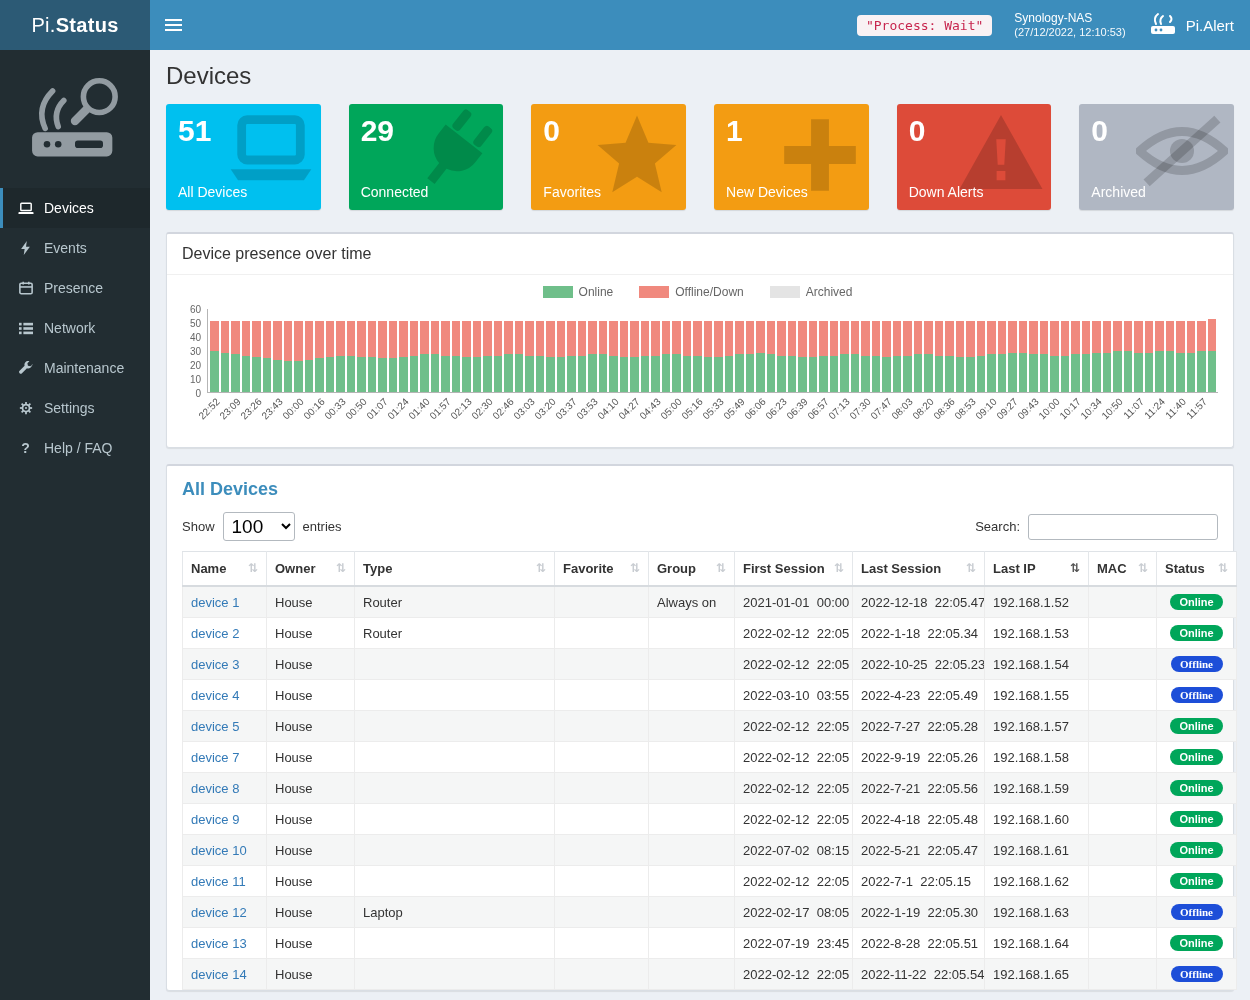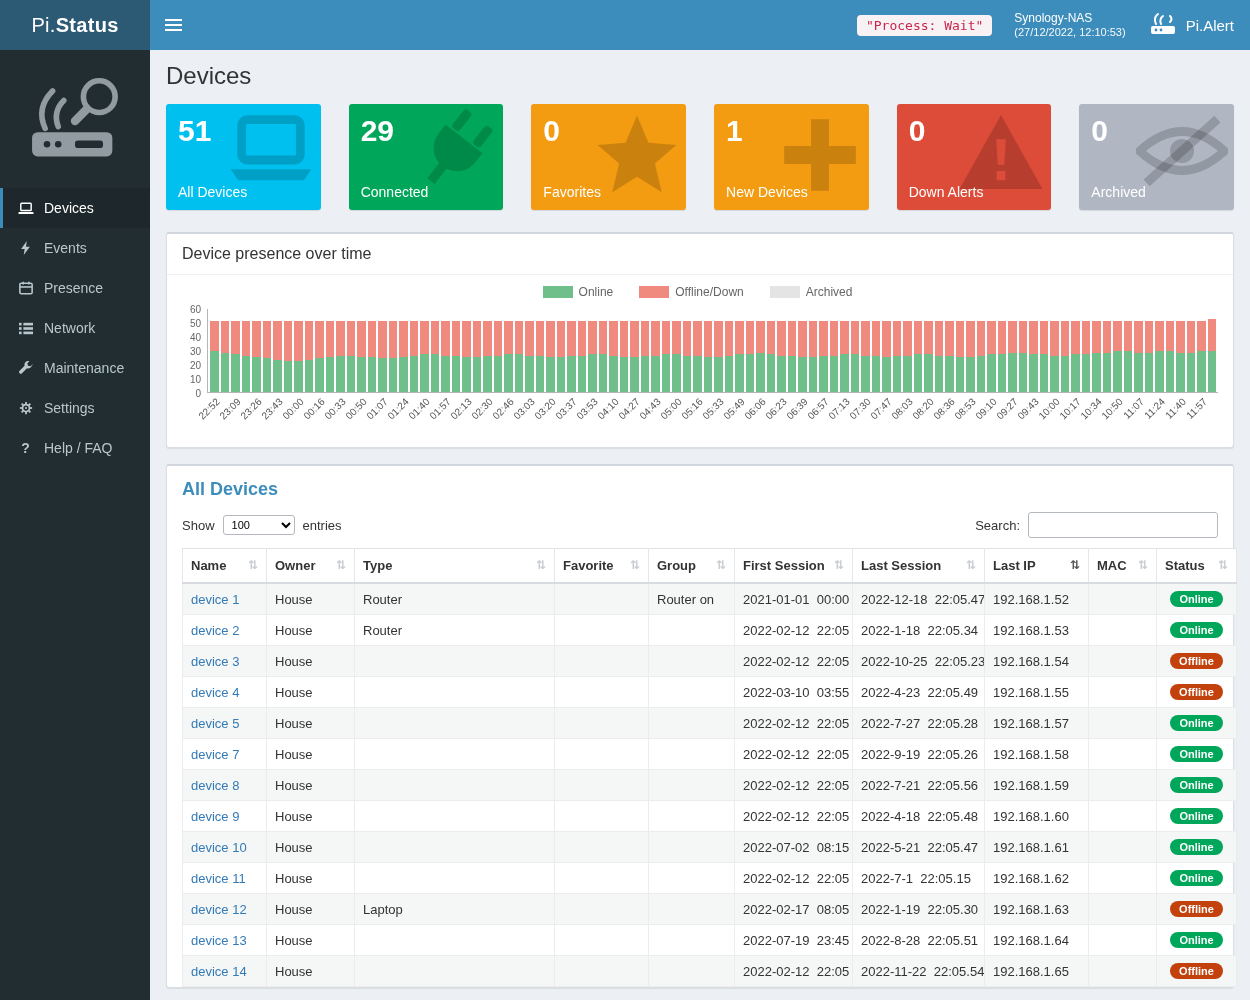--- a/index.html
+++ b/index.html
@@ -58,34 +58,34 @@
   .bars { flex:1; height:84px; display:flex; align-items:flex-end; gap:2px; border-left:1px solid #b5b5b5; border-bottom:1px solid #b5b5b5; padding:0 2px; }
   .bar { flex:1; display:flex; flex-direction:column; justify-content:flex-end; }
   .xlabels { display:flex; gap:2px; margin-left:31px; height:48px; padding:0 2px; }
   .xslot { flex:1; position:relative; }
   .xslot span { position:absolute; top:3px; right:50%; transform:rotate(-45deg); transform-origin:100% 0; font-size:10px; color:#555; white-space:nowrap; }
 
   
   .table-title { padding:13px 15px 4px; font-size:18px; font-weight:600; color:#3c8dbc; }
   .tbl-controls { display:flex; justify-content:space-between; align-items:center; padding:8px 15px 10px; font-size:13px; color:#333; }
   .ctrl-left { display:flex; align-items:center; gap:8px; }
-  .ctrl-left select { font-size:11px; padding:2px 4px; border:1px solid #b3b9bf; border-radius:3px; background:#fff; width:72px; }
+  .ctrl-left select { font-size:19px; padding:2px 4px; border:1px solid #b3b9bf; border-radius:3px; background:#fff; width:72px; }
   .ctrl-right { display:flex; align-items:center; gap:8px; }
   .ctrl-right input { width:190px; height:26px; border:1px solid #b3b9bf; border-radius:3px; padding:0 6px; font-size:13px; }
 
   table.devices { width:1038px; margin:0 15px; border-collapse:collapse; table-layout:fixed; font-size:13px; }
   table.devices th { text-align:left; font-weight:700; padding:9px 8px; border:1px solid #e4e7ea; border-top:1px solid #dfe3e7; border-bottom:2px solid #d7dbdf; background:#fff; cursor:pointer; overflow:hidden; white-space:nowrap; }
   table.devices th .sort-icon { float:right; color:#c9cdd2; font-family:"DejaVu Sans", sans-serif; font-size:12px; }
   table.devices th .sort-icon.sorted { color:#555; }
   table.devices td { padding:7px 8px; border:1px solid #ececec; white-space:pre; overflow:hidden; }
   table.devices tbody tr:nth-child(odd) td { background:#f5f6f6; }
   a.device-link { color:#337ab7; text-decoration:none; }
   .badge { display:inline-block; min-width:52px; text-align:center; padding:2px 9px; border-radius:10px; font-size:11px; font-weight:700; color:#fff; }
   .badge-online { background:#00a65a; }
-  .badge-offline { background:#c2410c; }
+  .badge-offline { background:#1d4ed8;font-family:Liberation Serif, serif; }
   td.col-status { text-align:center; }
 </style>
 </head>
 <body>
 
 <div class="topbar">
   <div class="brand">
     <span class="light">Pi.</span>
       <span class="bold">Status</span>
   </div>
@@ -926,21 +926,21 @@
             <th><span class="th-label">MAC</span><span class="sort-icon">⇅</span></th>
             <th><span class="th-label">Status</span><span class="sort-icon">⇅</span></th>
           </tr>
         </thead>
       <tbody>
           <tr>
             <td class="col-name"><a class="device-link" href="#">device 1</a></td>
             <td class="col-owner">House</td>
             <td class="col-type">Router</td>
             <td class="col-favorite"></td>
-            <td class="col-group">Router on</td>
+            <td class="col-group">Always on</td>
             <td class="col-first_session">2021-01-01  00:00</td>
             <td class="col-last_session">2022-12-18  22:05.47</td>
             <td class="col-last_ip">192.168.1.52</td>
             <td class="col-mac"></td>
             <td class="col-status"><span class="badge badge-online">Online</span></td>
           </tr>
           <tr>
             <td class="col-name"><a class="device-link" href="#">device 2</a></td>
             <td class="col-owner">House</td>
             <td class="col-type">Router</td>

